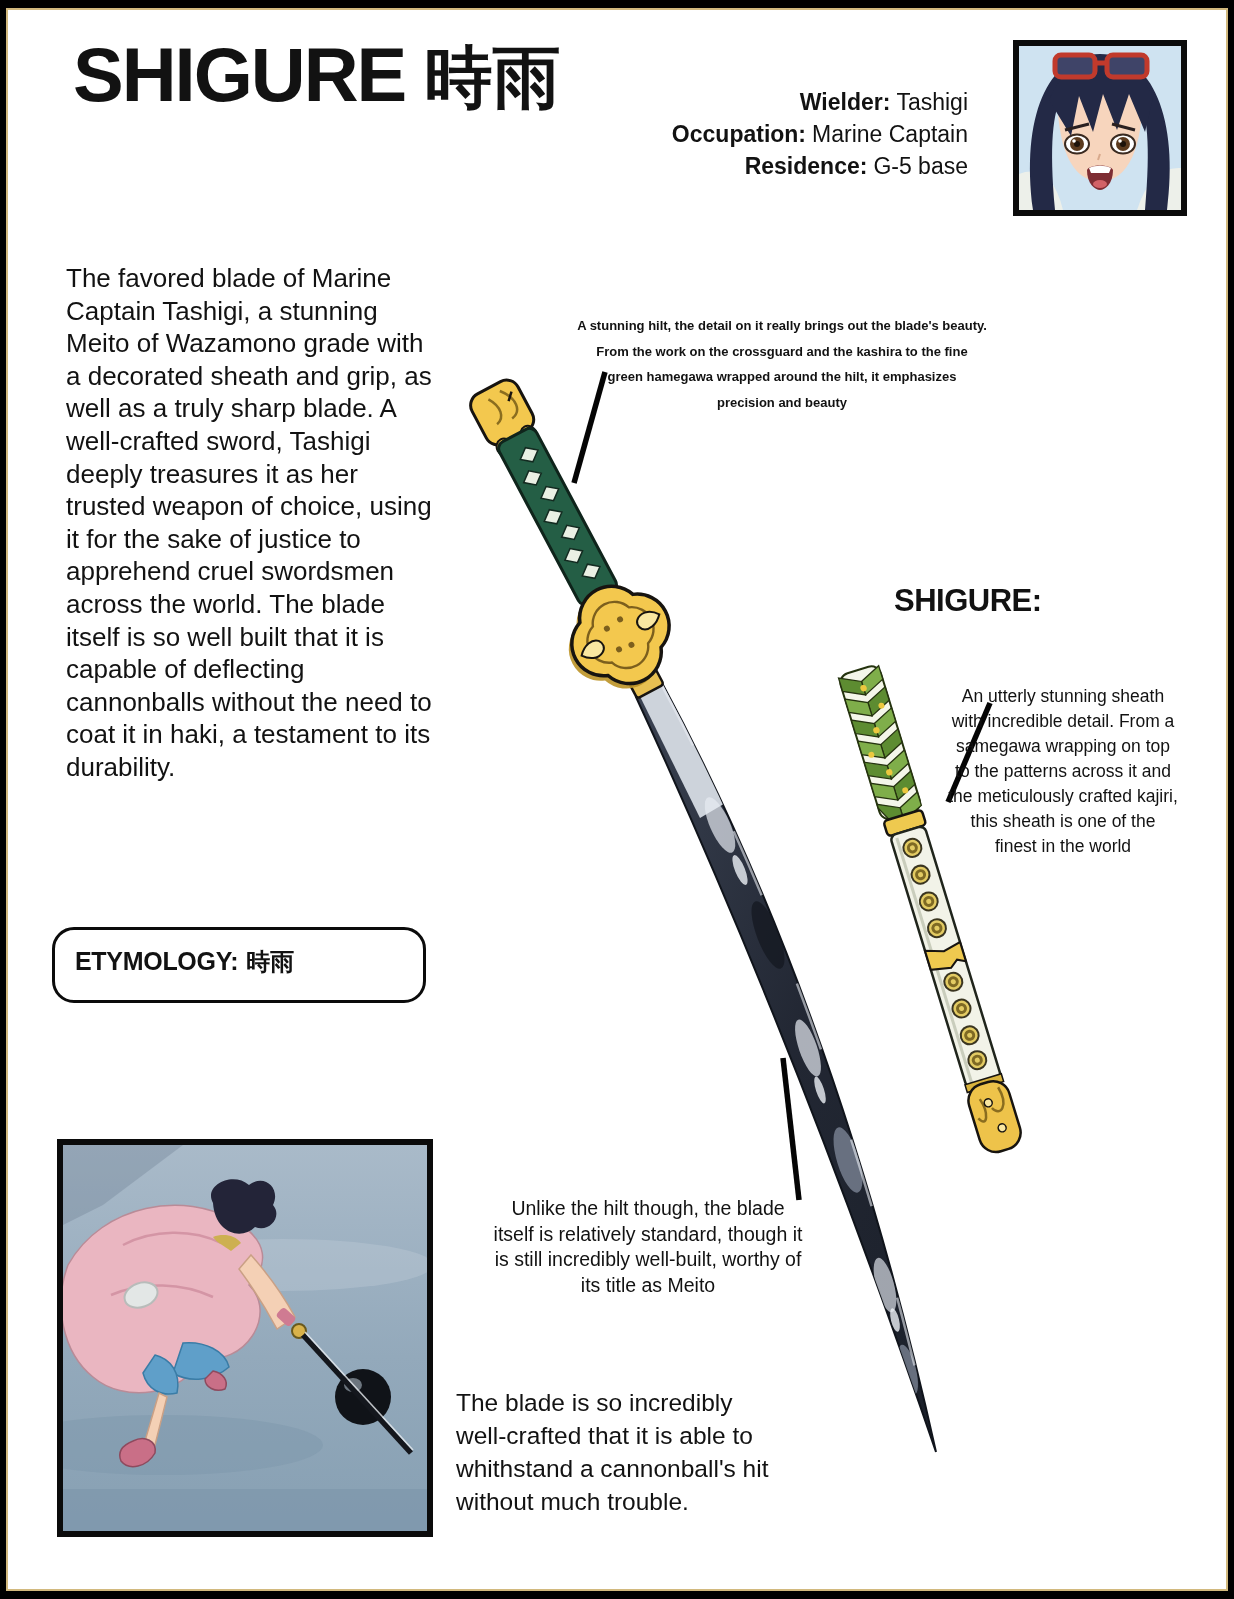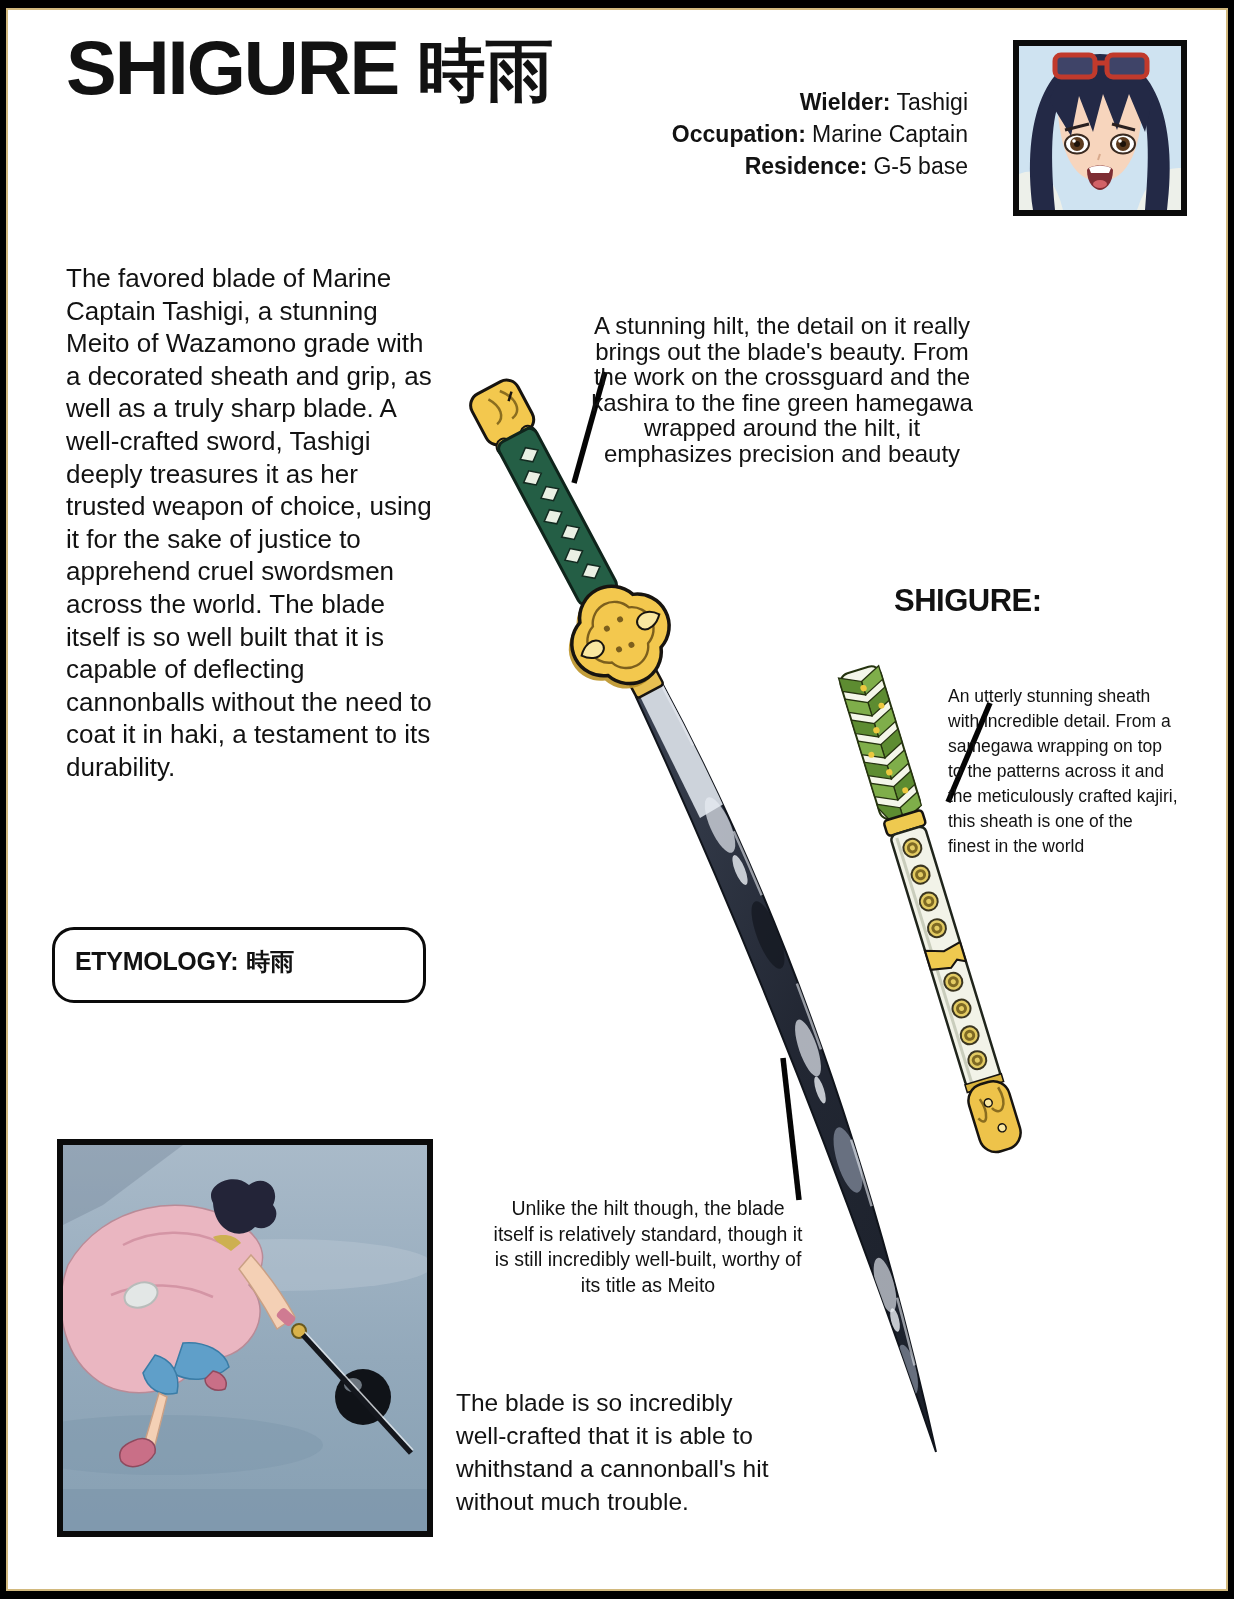--- a/index.html
+++ b/index.html
@@ -12,23 +12,23 @@
   .txt{z-index:2;}
   #title{left:66px;top:30px;font-size:76px;font-weight:800;letter-spacing:-2px;line-height:1;white-space:nowrap;}
   #title .kanji{font-size:68px;font-weight:700;letter-spacing:0;}
   #specs{left:66px;top:124px;font-size:28px;font-weight:700;line-height:39px;letter-spacing:-0.3px;}
   #wielder{left:560px;top:86px;width:408px;text-align:right;font-size:23px;line-height:32px;}
   #wielder .lbl{font-weight:700;text-align:right;}
   #wielder .v{margin-left:6px;}
   #portrait{left:1013px;top:40px;width:174px;height:176px;border:6px solid #0b0b0b;box-sizing:border-box;background:#cfe3f1;}
   #portrait svg{display:block;width:100%;height:100%;}
   #description{left:66px;top:262px;width:368px;font-size:26px;line-height:32.6px;font-weight:500;}
-  #hilt-note{left:577px;top:313px;width:410px;text-align:center;font-size:24px;line-height:25.5px;font-weight:400;}
+  #hilt-note{left:577px;top:313px;width:410px;text-align:center;font-size:13px;line-height:25.5px;font-weight:700;}
   #sheath-heading{left:894px;top:583px;font-size:31px;font-weight:800;letter-spacing:-0.5px;}
-  #sheath-note{left:948px;top:684px;width:230px;font-size:17.5px;line-height:25px;font-weight:500;}
+  #sheath-note{left:948px;top:684px;width:230px;text-align:center;font-size:17.5px;line-height:25px;font-weight:500;}
   #etymology{left:52px;top:927px;width:374px;box-sizing:border-box;border:3.5px solid #0b0b0b;border-radius:22px;
              padding:16px 16px 22px 20px;background:#fff;}
   #etymology .hd{font-size:25px;font-weight:800;letter-spacing:-0.3px;}
   #etymology .kanji{font-size:24px;font-weight:700;margin-left:8px;}
   #etymology .bd{font-size:24px;line-height:31px;font-weight:500;margin-top:4px;}
   #action{left:57px;top:1139px;width:376px;height:398px;border:6px solid #0b0b0b;box-sizing:border-box;background:#93a9bb;}
   #action svg{display:block;width:100%;height:100%;}
   #blade-note{left:489px;top:1196px;width:318px;text-align:center;font-size:19.5px;line-height:25.5px;font-weight:500;}
   #durability-note{left:456px;top:1386px;width:330px;font-size:24.5px;line-height:33px;font-weight:500;}
 </style>
@@ -189,21 +189,21 @@
         <circle cx="452" cy="2" r="4" fill="#f9e7a1" stroke="#171410" stroke-width="1.5"></circle>
         <circle cx="480" cy="-4" r="4" fill="#f9e7a1" stroke="#171410" stroke-width="1.5"></circle>
       </g>
     </g>
 
     <path d="M605,372 L574,483" stroke="#050505" stroke-width="5.5"></path>
     <path d="M990,703 L948,802" stroke="#050505" stroke-width="5.5"></path>
     <path d="M783,1058 L799,1200" stroke="#050505" stroke-width="5.5"></path>
   </svg>
 
-  <h1 id="title" class="abs txt" style="margin:0;">
+  <h1 id="title" class="abs txt" style="margin:7px;">
     <span>SHIGURE</span>
     <span class="kanji">時雨</span>
   </h1>
 
 
   <div id="wielder" class="abs txt">
     <div>
       <span class="lbl">Wielder:</span><span class="v">Tashigi</span>
     </div>
     <div>

